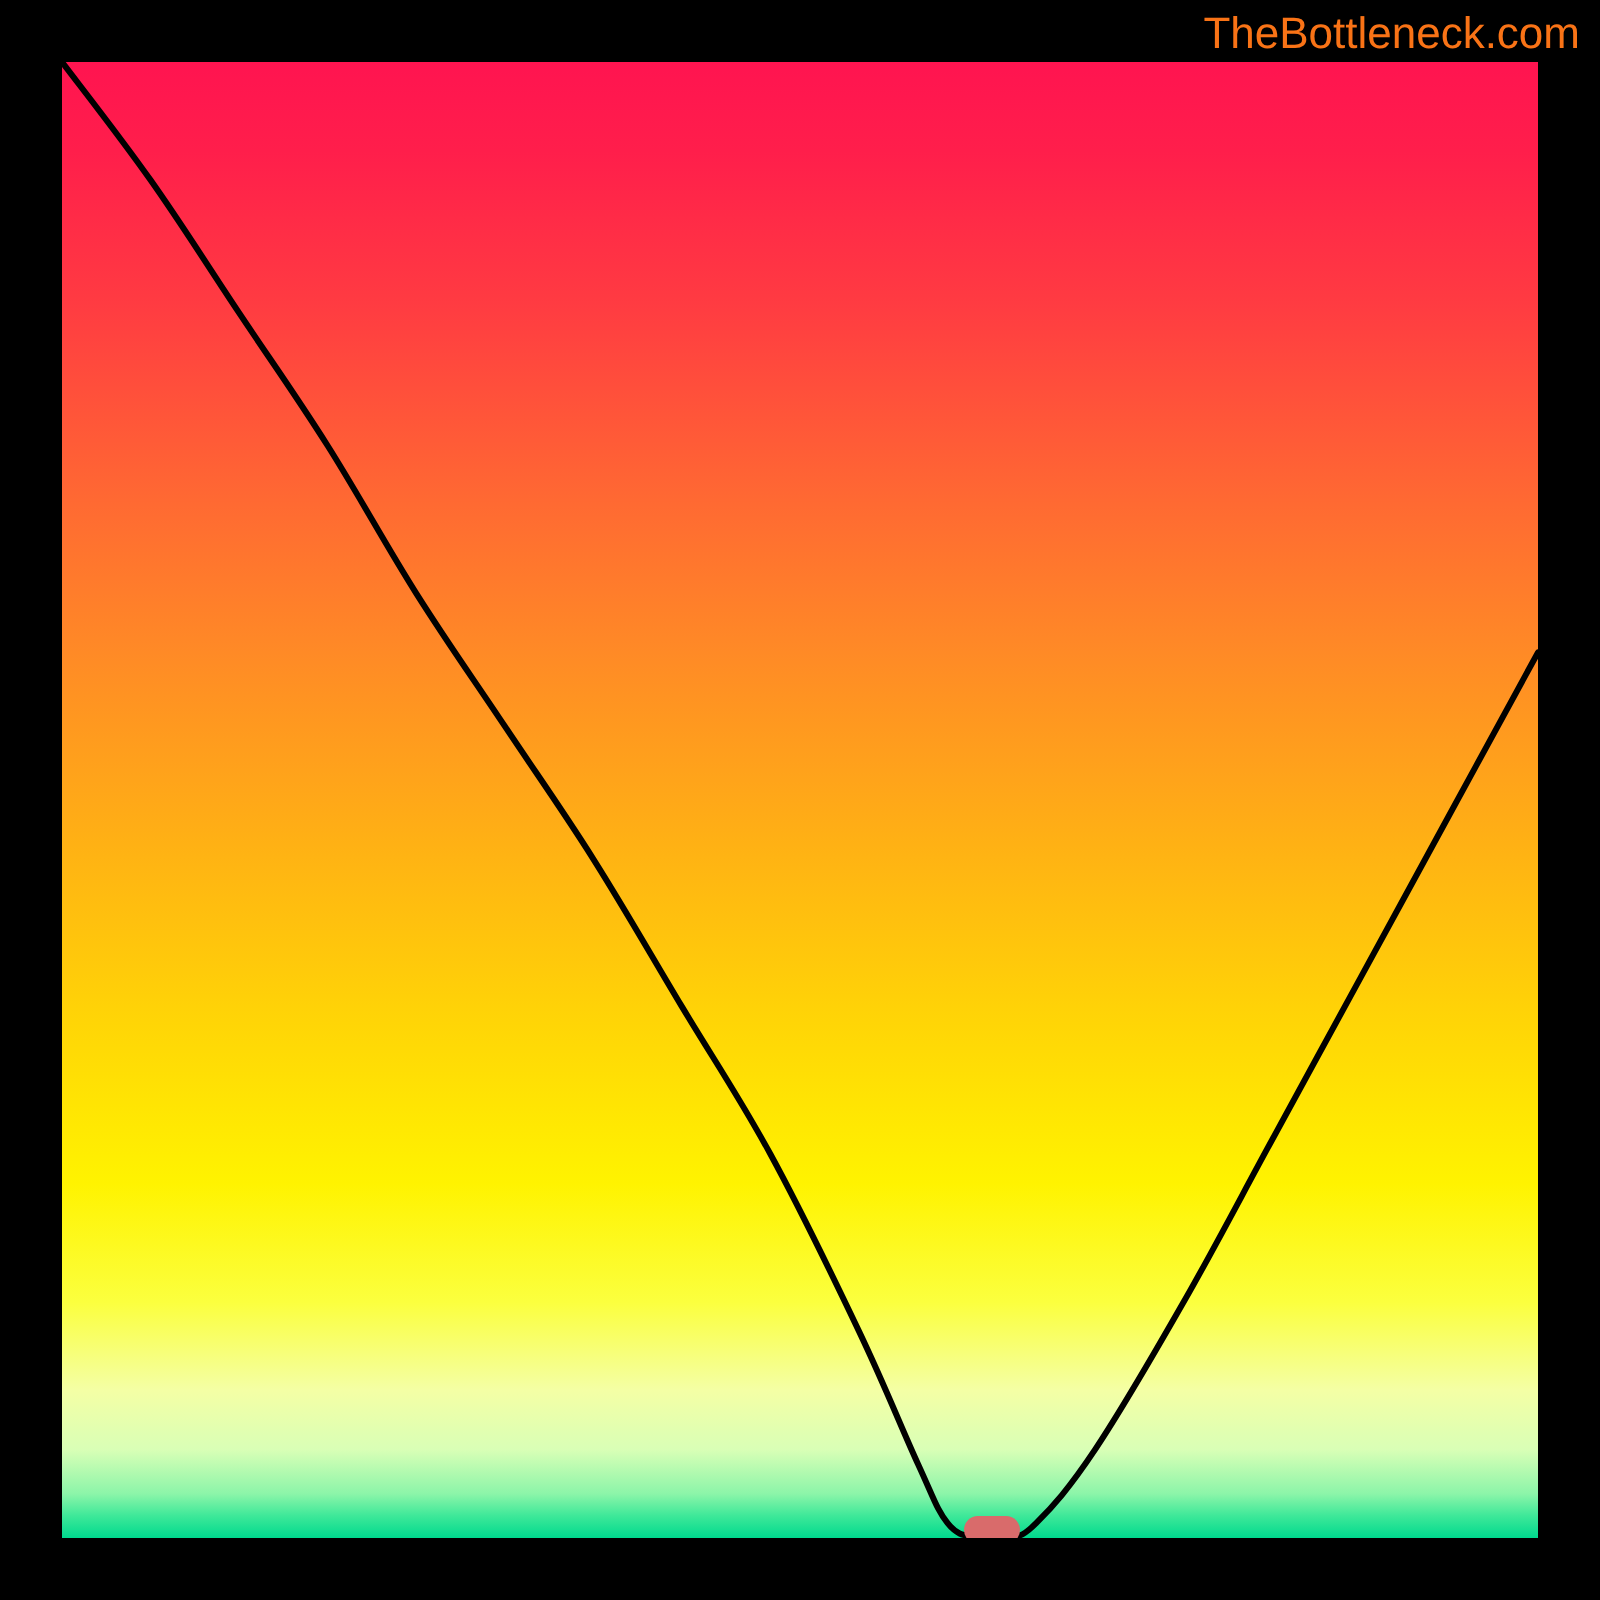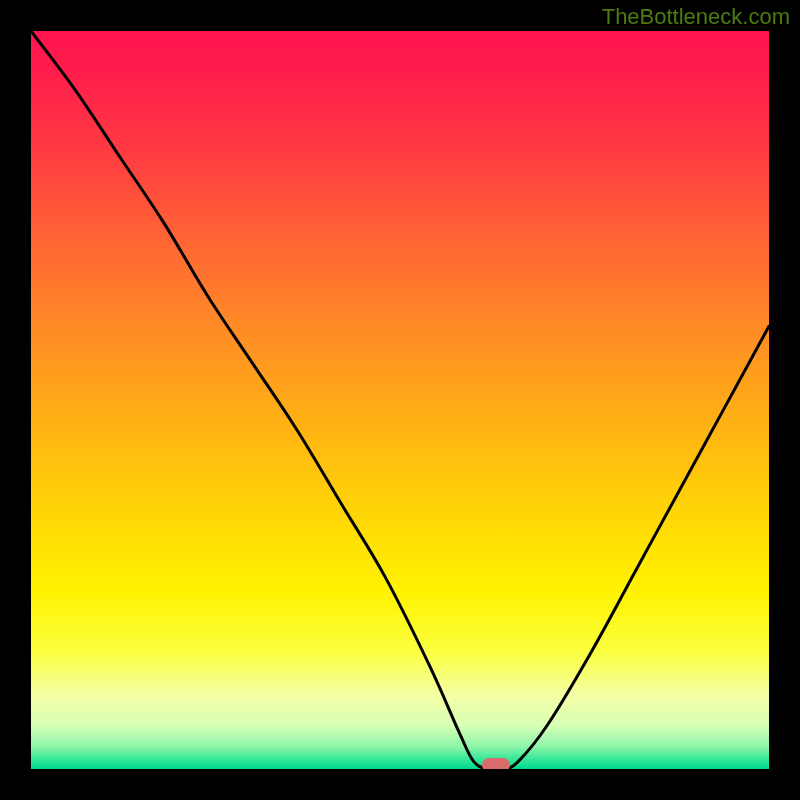--- a/index.html
+++ b/index.html
@@ -14,21 +14,21 @@
   .frame {
     position: relative;
     width: 800px;
     height: 800px;
     background: #000;
   }
   .watermark {
     position: absolute;
     top: 4px;
     right: 10px;
-    color: #4d7c0f;
+    color: #f97316;
     font-size: 22px;
     font-weight: 500;
     z-index: 5;
   }
   .plot-area {
     position: absolute;
     left: 31px;
     top: 31px;
     width: 738px;
     height: 738px;

